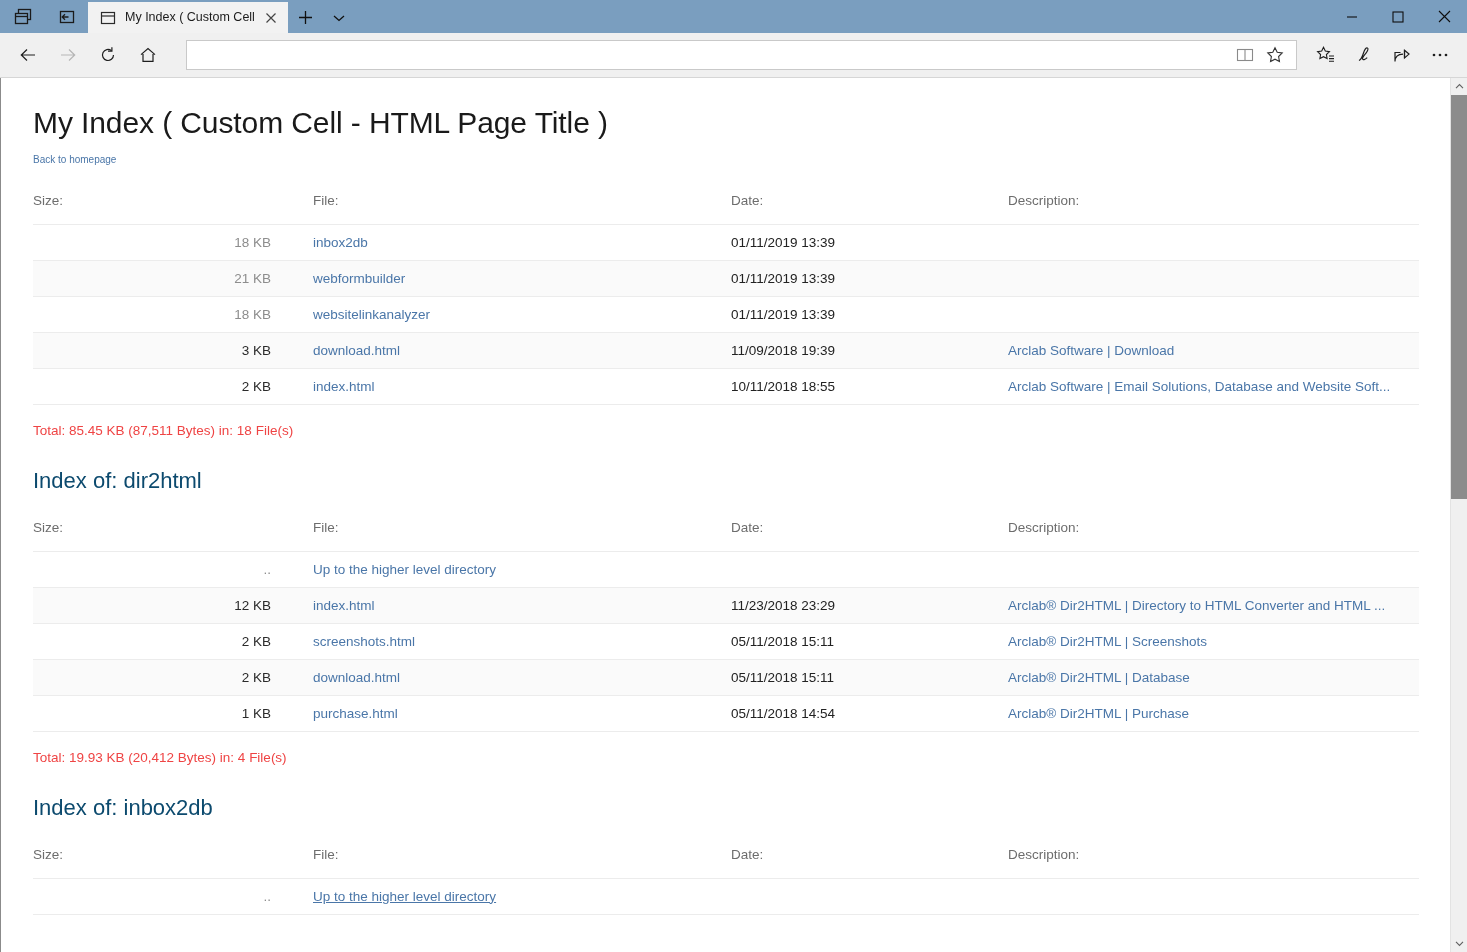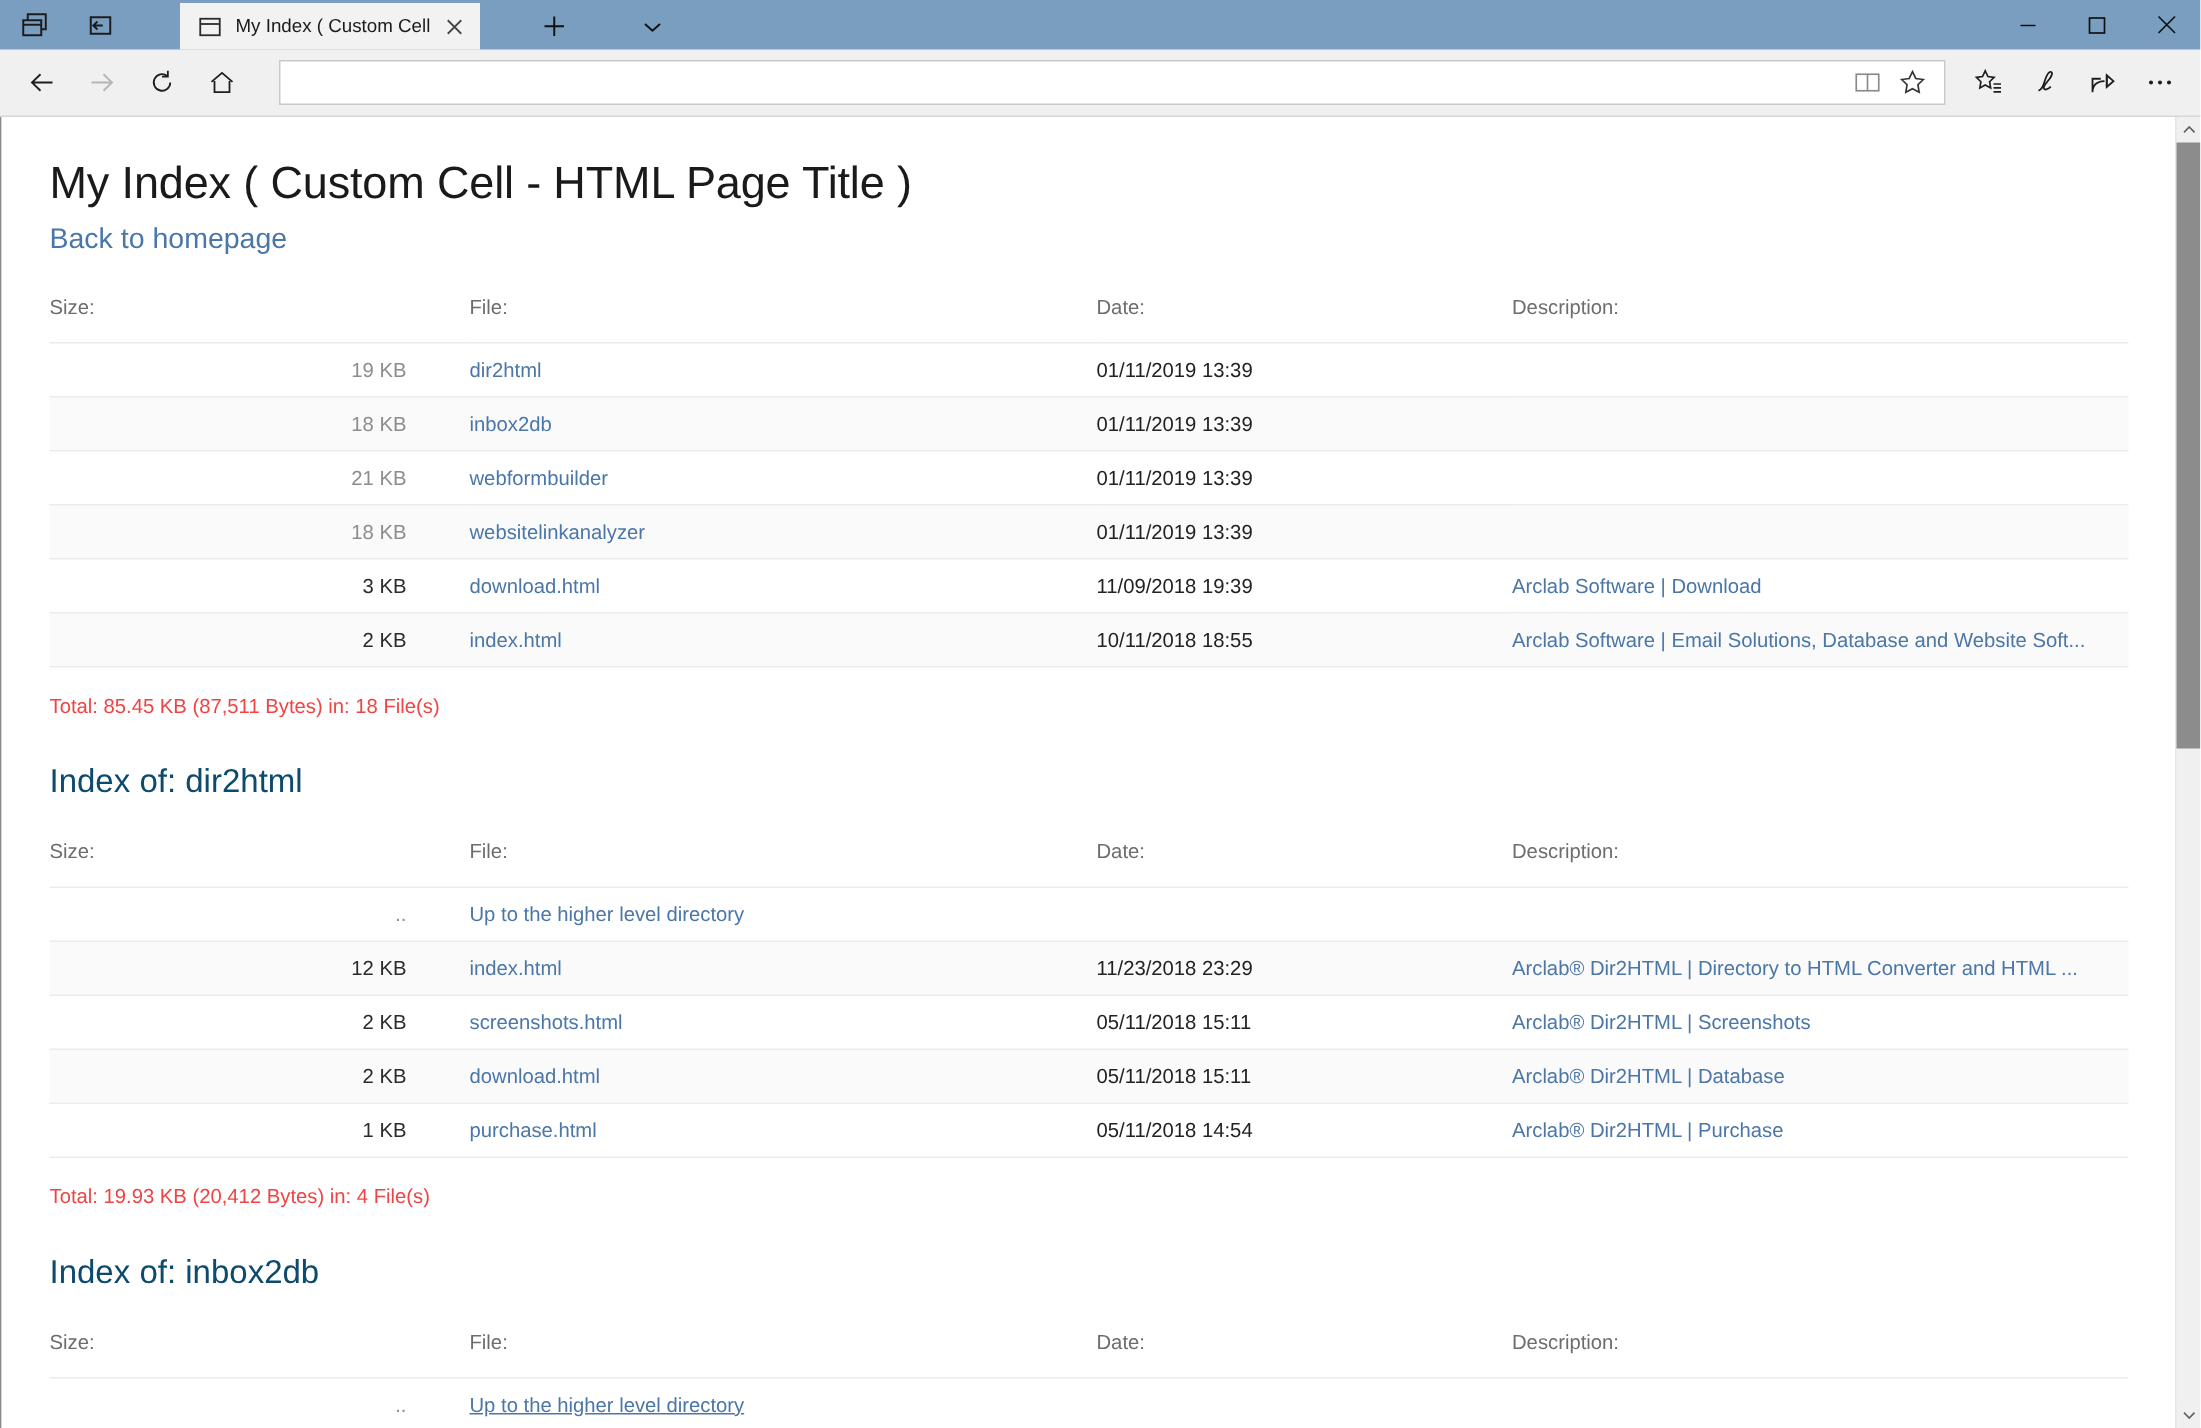--- a/index.html
+++ b/index.html
@@ -12,21 +12,20 @@
 
   
   .browser { width: 1467px; height: 952px; display: flex; flex-direction: column; background:#fff; }
 
   .titlebar {
     height: 33px;
     background: #7a9ebf;
     display: flex; align-items: flex-end;
     position: relative;
     flex: 0 0 33px;
-    gap: 32px;
   }
   .tb-left-icons { display:flex; align-items:center; height:33px; padding-left:8px; gap:14px; }
   .tb-icon-btn {
     width: 30px; height: 30px;
     display:flex; align-items:center; justify-content:center;
     color:#1b1b1b;
   }
   .tab {
     margin-left: 6px;
     width: 200px; height: 31px;
@@ -95,21 +94,21 @@
   }
   .page-inner { padding: 0 32px; }
 
   h1.page-title {
     font-size: 30px; font-weight: 400; color:#1a1a1a;
     letter-spacing: -0.1px;
     margin: 0 0 8px 0;
     line-height: 1.15;
   }
   a.backlink {
-    font-size: 19px; color:#4a76a8; text-decoration:none;
+    font-size: 10px; color:#4a76a8; text-decoration:none;
     display:inline-block;
   }
   h2.section-title {
     font-size: 22px; font-weight: 400; color:#0c4a6e;
     margin: 30px 0 0 0;
   }
 
   table.idx {
     width: 1386px;
     border-collapse: collapse;
@@ -322,26 +321,20 @@
               <thead>
                 <tr>
                   <th class="th-size">Size:</th>
                   <th>File:</th>
                   <th>Date:</th>
                   <th>Description:</th>
                 </tr>
               </thead>
               <tbody>
                 <tr>
-                  <td class="size dim">19 KB</td>
-                  <td class="file"><a class="file-link">dir2html</a></td>
-                  <td class="date">01/11/2019 13:39</td>
-                  <td class="desc"></td>
-                </tr>
-                <tr>
                   <td class="size dim">18 KB</td>
                   <td class="file"><a class="file-link">inbox2db</a></td>
                   <td class="date">01/11/2019 13:39</td>
                   <td class="desc"></td>
                 </tr>
                 <tr>
                   <td class="size dim">21 KB</td>
                   <td class="file"><a class="file-link">webformbuilder</a></td>
                   <td class="date">01/11/2019 13:39</td>
                   <td class="desc"></td>

